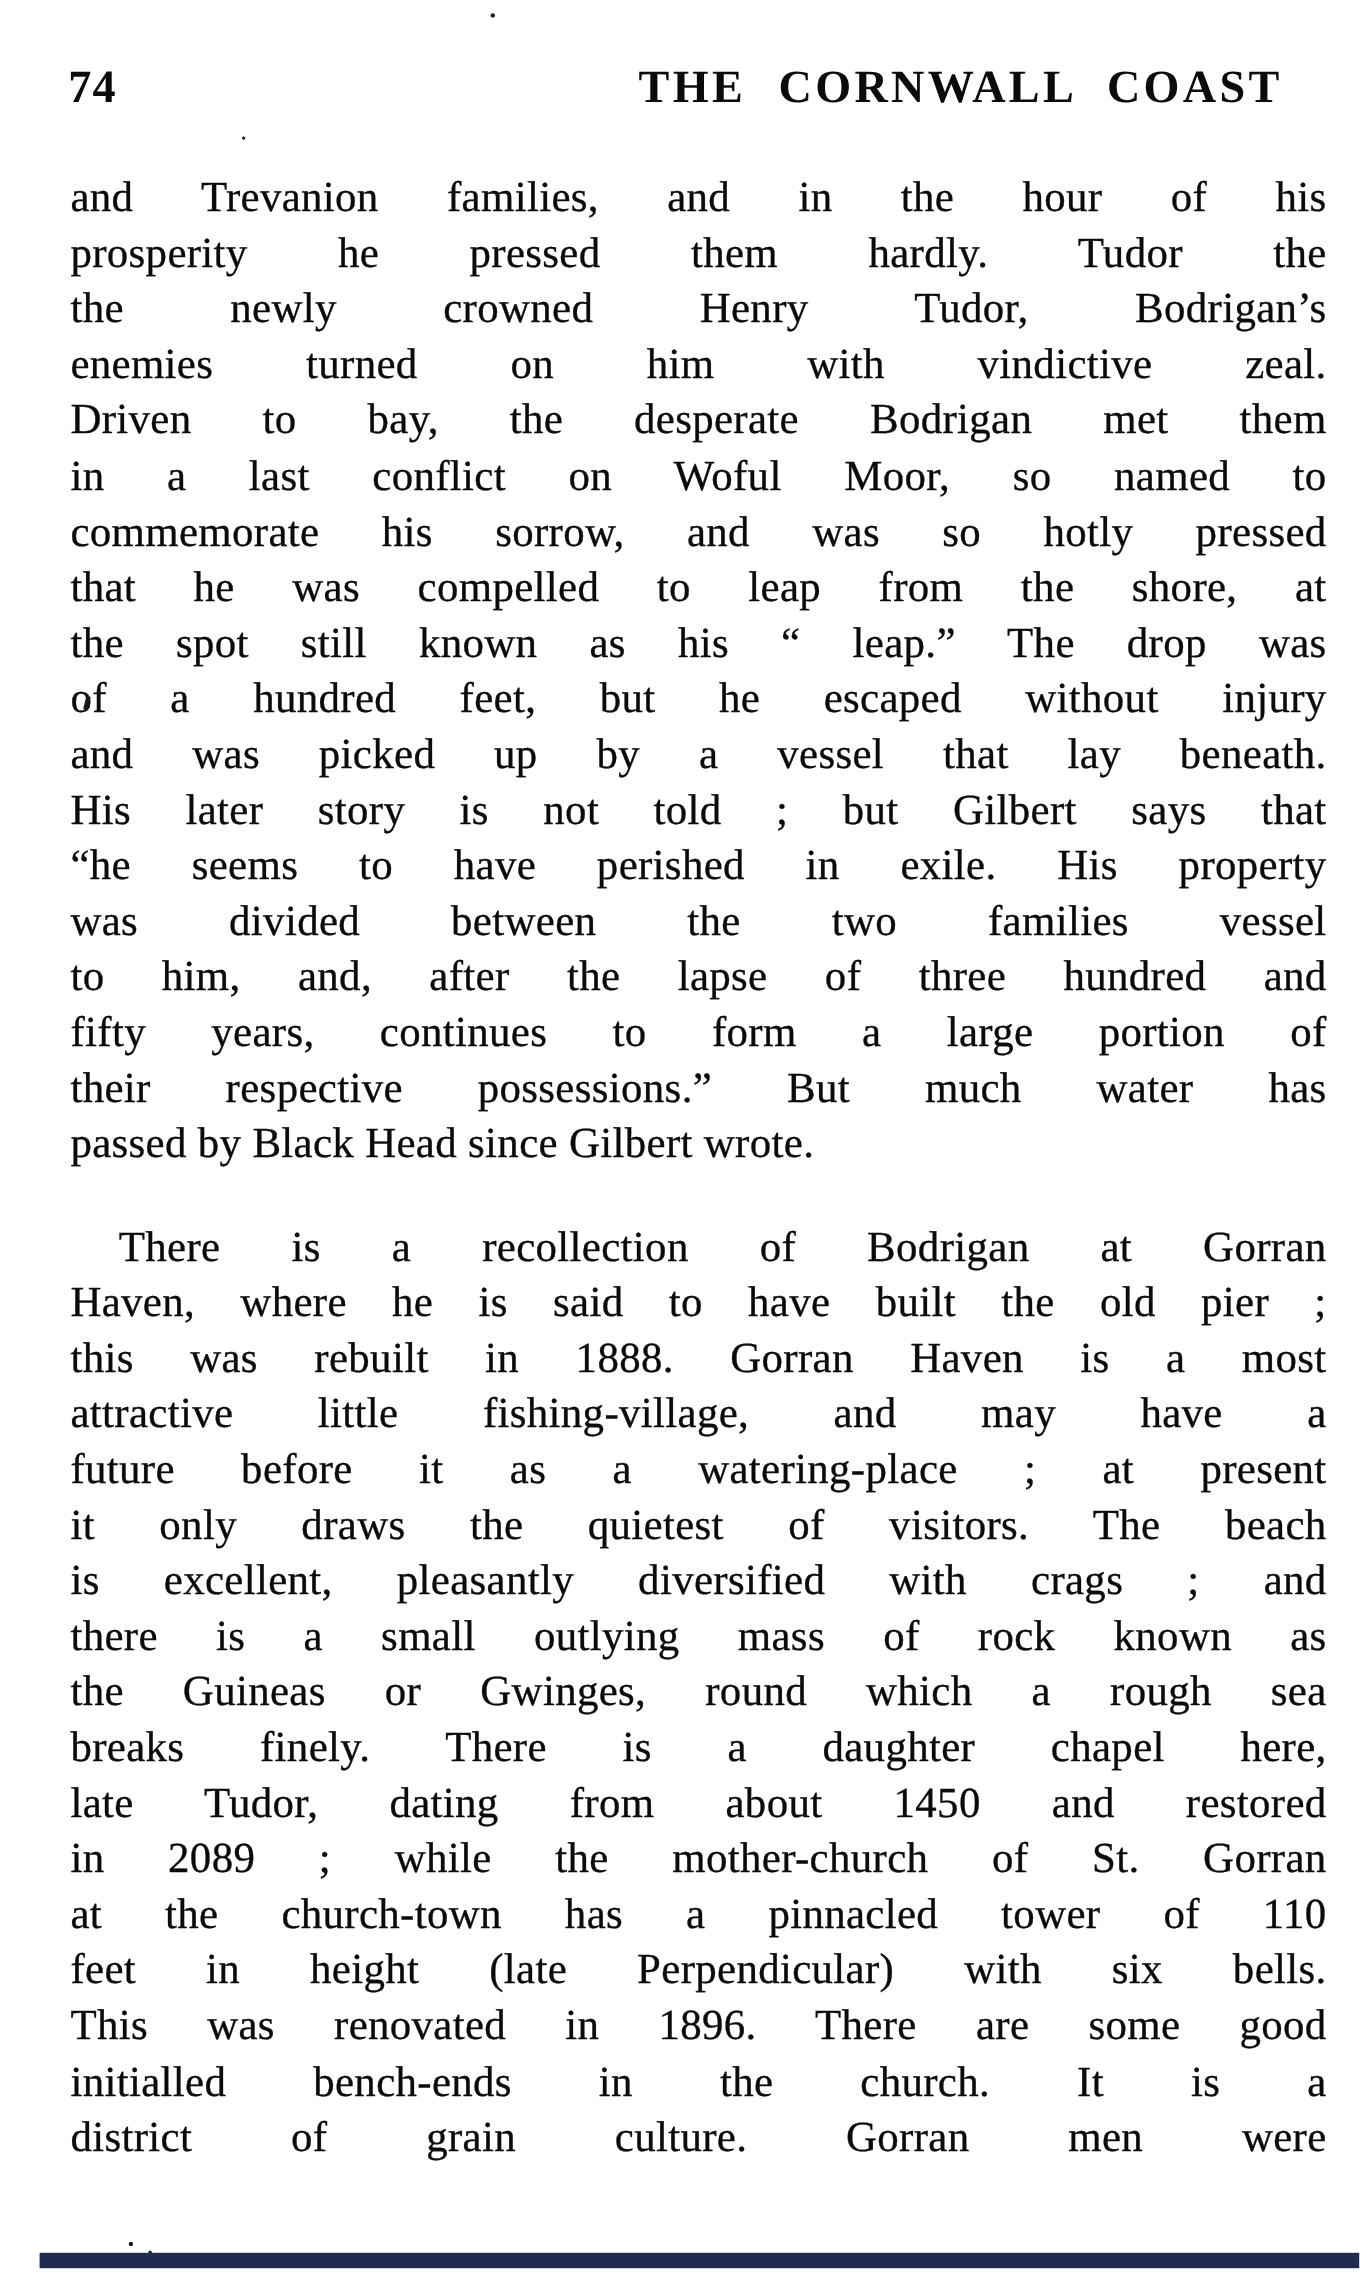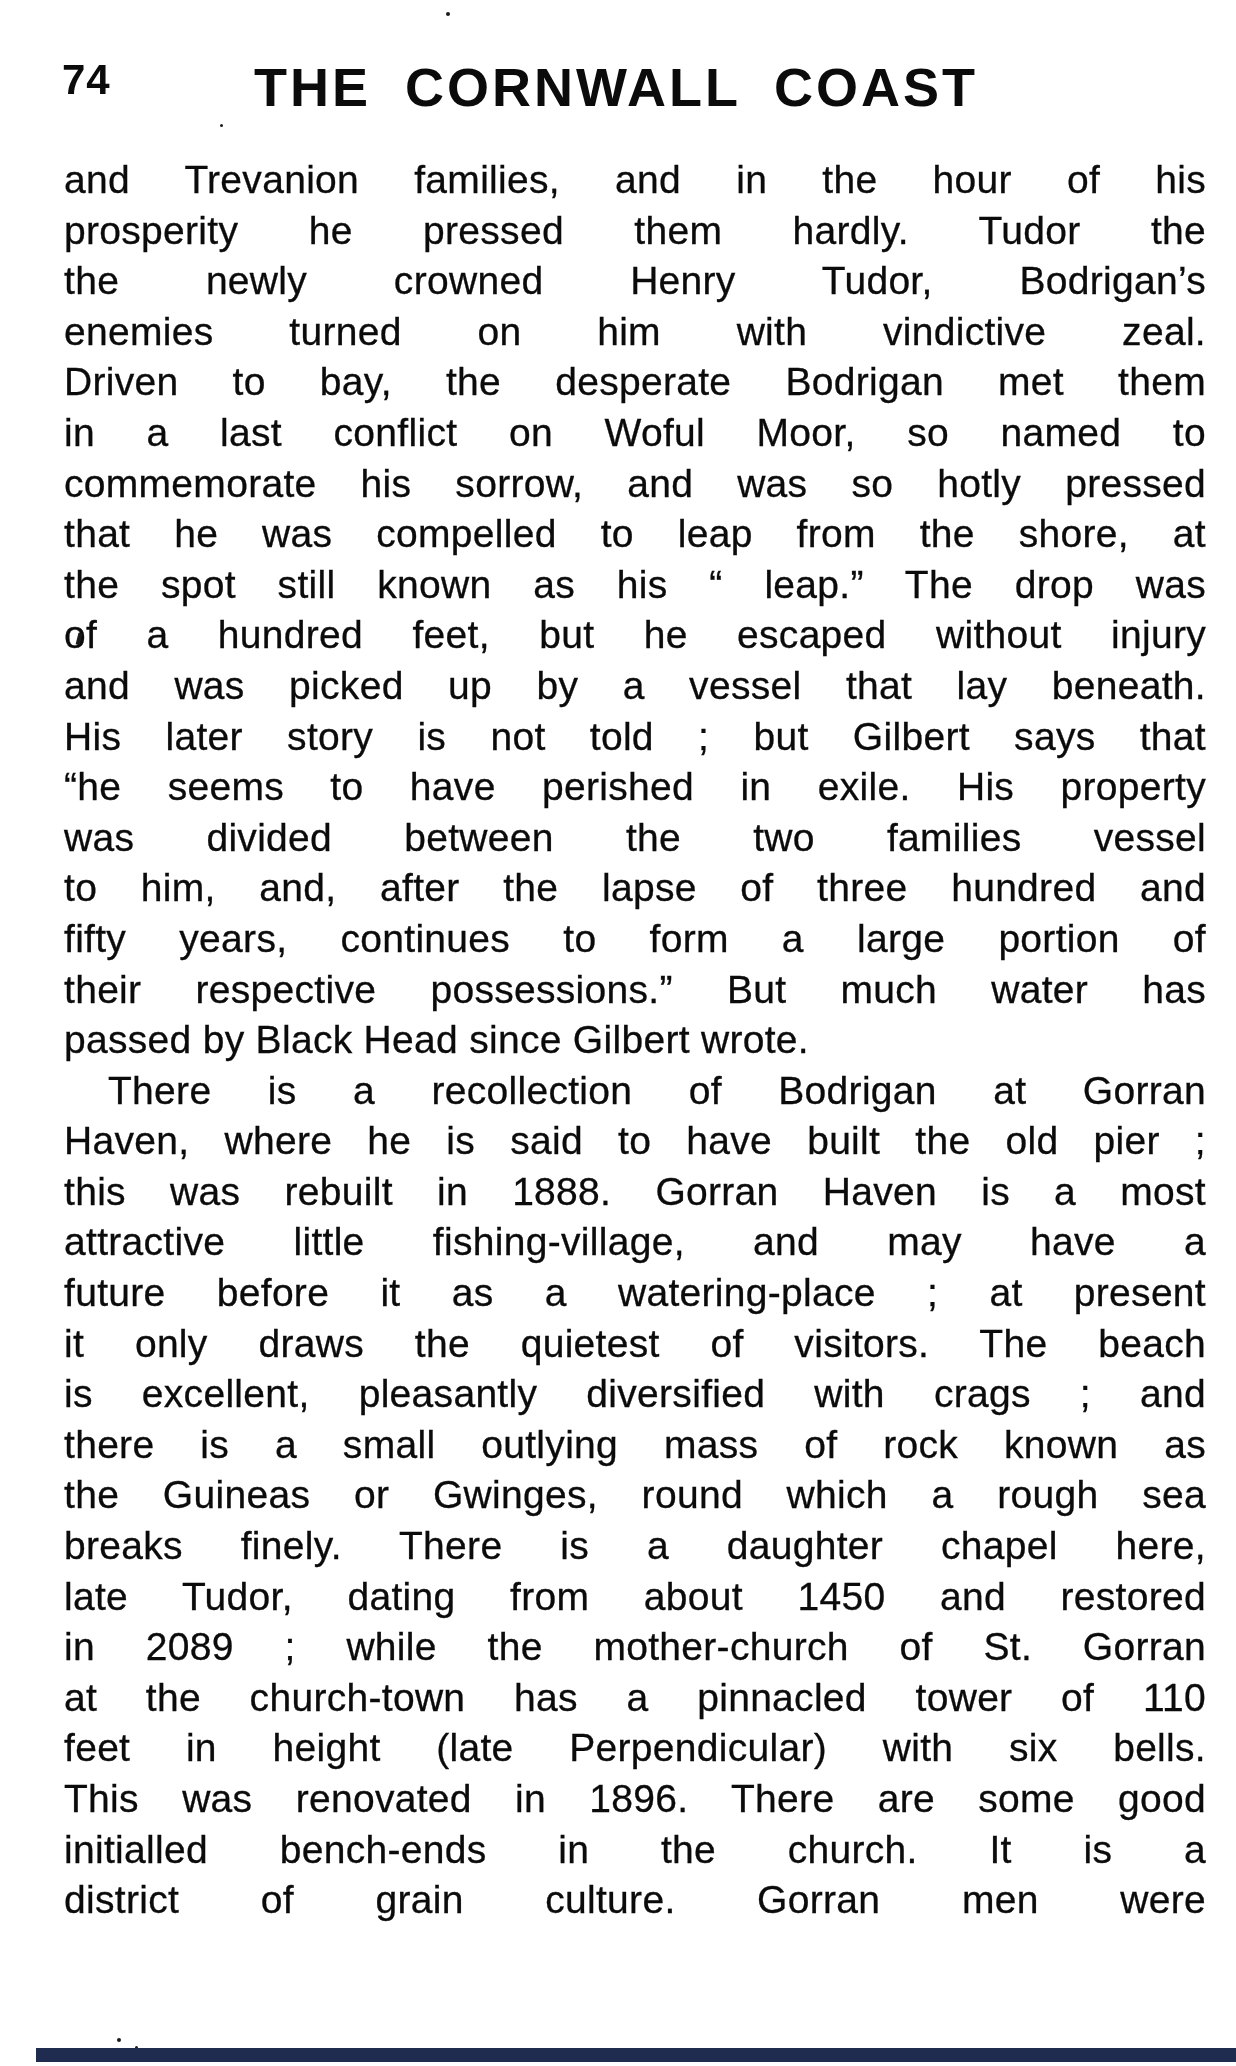--- a/index.html
+++ b/index.html
@@ -6,38 +6,38 @@
     margin: 0;
     padding: 0;
     background: #ffffff;
   }
   .page {
     position: relative;
     width: 1236px;
     height: 2066px;
     background: #ffffff;
     overflow: hidden;
-    font-family: Liberation Sans, sans-serif;
+    font-family: Liberation Serif, serif;
     color: #0b0b0b;
   }
   .page-number {
     position: absolute;
     left: 62px;
     top: 56px;
     font-size: 42px;
     font-weight: bold;
     letter-spacing: 1px;
   }
   .header-title {
     position: absolute;
     left: 66px;
     top: 56px;
     width: 1100px;
-    text-align: center;
-    font-size: 54px;
+    text-align: right;
+    font-size: 42px;
     font-weight: bold;
     letter-spacing: 3px;
     word-spacing: 16px;
     white-space: nowrap;
   }
   .body-text {
     position: absolute;
     left: 64px;
     top: 155px;
     width: 1142px;
@@ -45,20 +45,21 @@
   .line {
     font-size: 39px;
     line-height: 50.6px;
     letter-spacing: 0.3px;
     text-align: justify;
     text-align-last: justify;
     -webkit-text-stroke: 0.3px currentColor;
   }
   .line.indent {
     text-indent: 44px;
+    margin-top: 43px;
   }
   .line.no-just {
     text-align-last: left;
   }
   .speck {
     position: absolute;
     background: #1a1a1a;
     border-radius: 50%;
   }
   .stray-mark {

